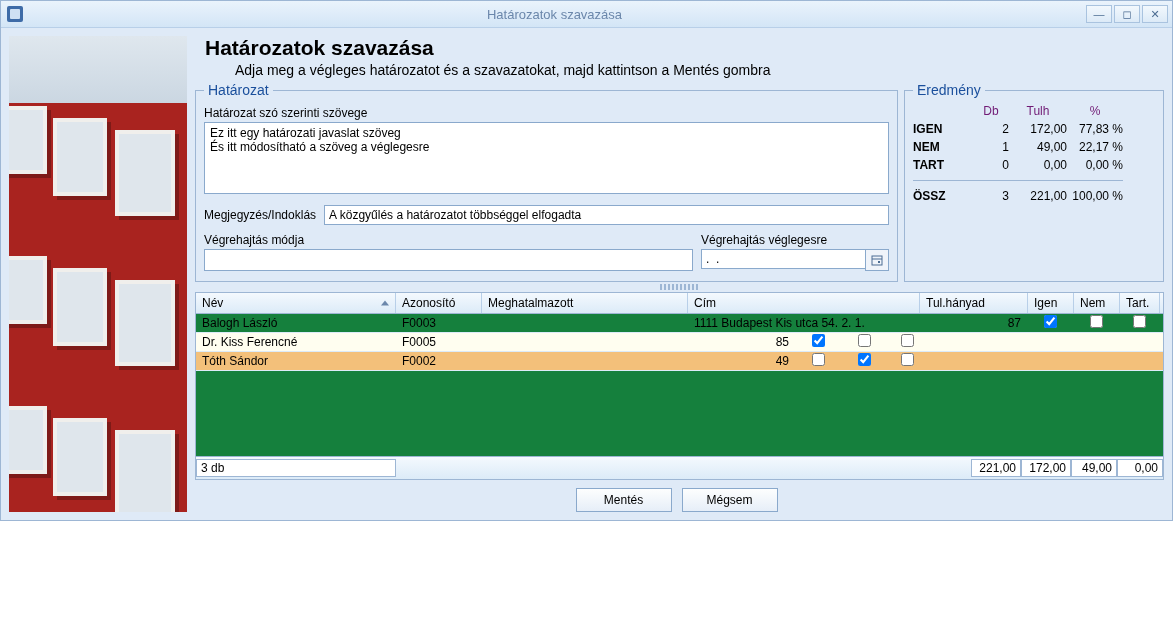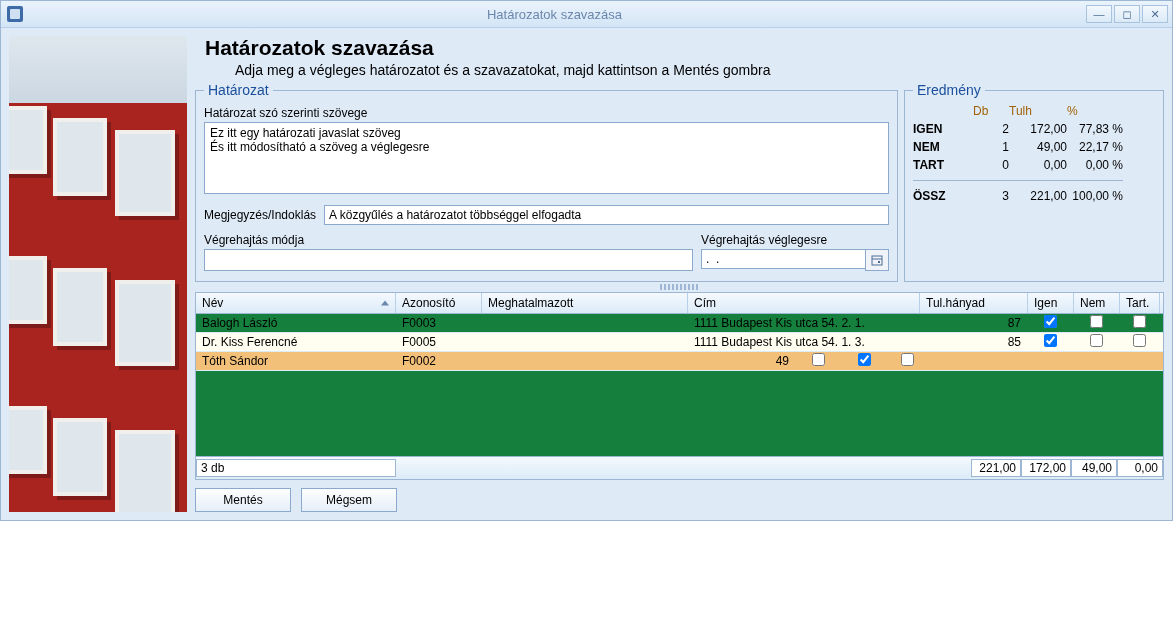--- a/index.html
+++ b/index.html
@@ -45,21 +45,21 @@
   .row2{display:flex;gap:8px;margin-top:8px}
   .row2 .col{flex:1;display:flex;flex-direction:column}
   .row2 .col.small{flex:0 0 170px}
   .row2 label{margin-bottom:2px}
   .dateinp{display:flex}
   .dateinp input{flex:1;height:20px;border:1px solid #8aa9cc;border-right:0;background:#fff;padding:1px 4px;font:inherit;box-sizing:border-box}
   .dateinp .calbtn{width:22px;height:20px;border:1px solid #8aa9cc;background:#f0f4fa;display:flex;align-items:center;justify-content:center;font-size:10px}
   
   .eredmeny{flex:0 0 242px}
   .resgrid{display:grid;grid-template-columns:60px 36px 58px 56px;row-gap:4px;font-size:12px}
-  .resgrid .h{text-align:left;color:#a16207}
+  .resgrid .h{text-align:center;color:#701a75}
   .resgrid .rlabel{font-weight:700}
   .resgrid .num{text-align:right}
   .resrule{grid-column:1/5;height:1px;background:#9db6d4;margin:4px 0}
   
   .splitter{height:10px;display:flex;align-items:center;justify-content:center}
   .splitter .grip{width:40px;height:6px;background:repeating-linear-gradient(90deg,#9db6d4 0 2px,transparent 2px 4px)}
   
   .tablewrap{flex:1;min-height:0;display:flex;flex-direction:column;border:1px solid #9db6d4;background:#eef5fc}
   .theadrow{display:flex;background:linear-gradient(#f4f9fe,#dcebf8);border-bottom:1px solid #9db6d4}
   .th{box-sizing:border-box;border-right:1px solid #b8cfe8;padding:3px 6px;font-size:12px;white-space:nowrap;overflow:hidden;text-overflow:ellipsis}
@@ -83,21 +83,21 @@
   .c-no{width:46px}
   .c-abs{width:40px}
   
   .tfoot{display:flex;border-top:1px solid #9db6d4;background:linear-gradient(#f4f9fe,#dcebf8);height:22px;align-items:center}
   .tfoot .cell{border:1px solid #9db6d4;background:#fff;height:18px;display:flex;align-items:center;padding:0 4px;box-sizing:border-box}
   .tfoot .count{width:200px;margin:0}
   .tfoot .spacer{flex:1}
   .tfoot .numcell{width:46px;justify-content:flex-end}
   .tfoot .numcell.wide{width:50px}
   
-  .btnbar{display:flex;justify-content:flex-start;gap:10px;padding:8px 6px 0 0}
+  .btnbar{display:flex;justify-content:center;gap:10px;padding:8px 6px 0 0}
   .btn{min-width:96px;height:24px;border:1px solid #8aa9cc;background:linear-gradient(#fdfefe,#e6eef8);font:inherit;cursor:pointer}
 </style>
 </head>
 <body>
 
 <div class="window">
   <div class="titlebar">
     <div class="app-icon"></div>
     <div class="title">Határozatok szavazása</div>
     <div class="winbtns">
@@ -219,21 +219,20 @@
               <div class="td c-addr">1111 Budapest Kis utca 54.  2. 1.</div>
               <div class="td c-share r">87</div>
               <div class="td c c-yes"><input type="checkbox" checked="" style=""></div>
               <div class="td c c-no"><input type="checkbox" style=""></div>
               <div class="td c c-abs"><input type="checkbox" style=""></div>
             </div>
             <div class="tr alt">
               <div class="td c-name">Dr. Kiss Ferencné</div>
               <div class="td c-id">F0005</div>
               <div class="td c-proxy"></div>
-              <div class="td c-addr">1111 Budapest Kis utca 54.  1. 3.</div>
               <div class="td c-share r">85</div>
               <div class="td c c-yes"><input type="checkbox" checked="" style=""></div>
               <div class="td c c-no"><input type="checkbox" style=""></div>
               <div class="td c c-abs"><input type="checkbox" style=""></div>
             </div>
             <div class="tr sel">
               <div class="td c-name">Tóth Sándor</div>
               <div class="td c-id">F0002</div>
               <div class="td c-proxy"></div>
               <div class="td c-share r">49</div>

